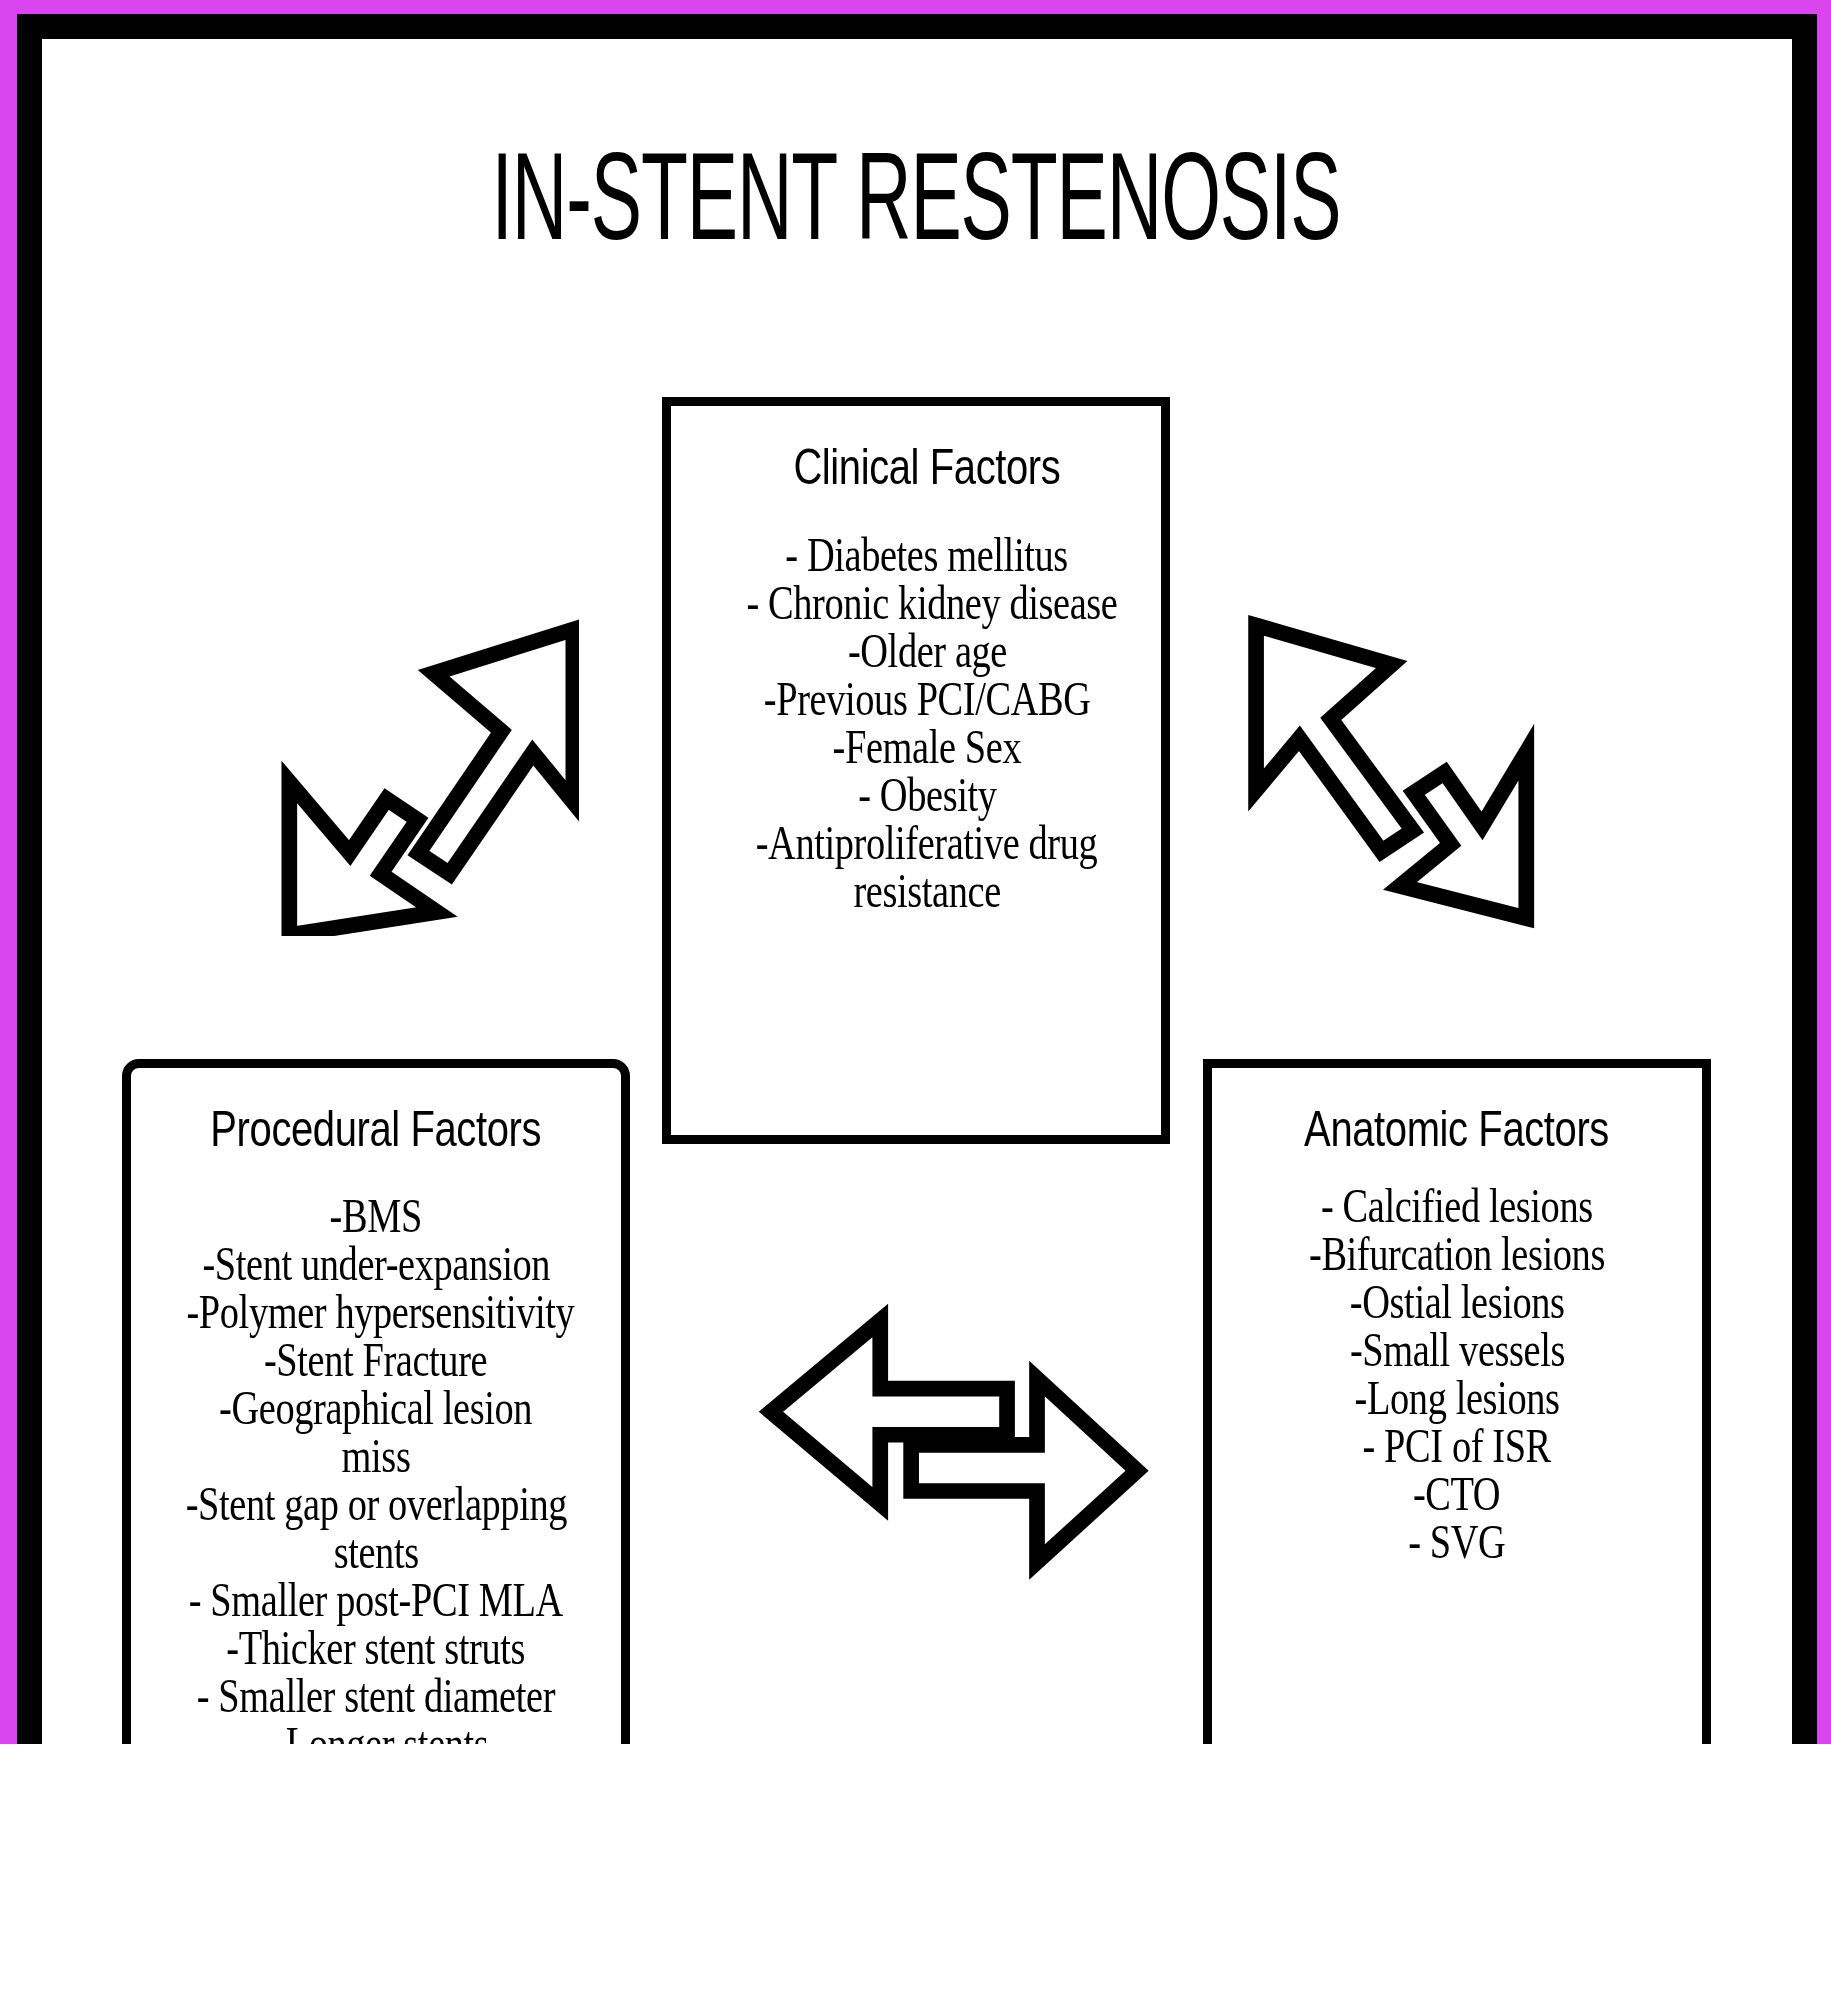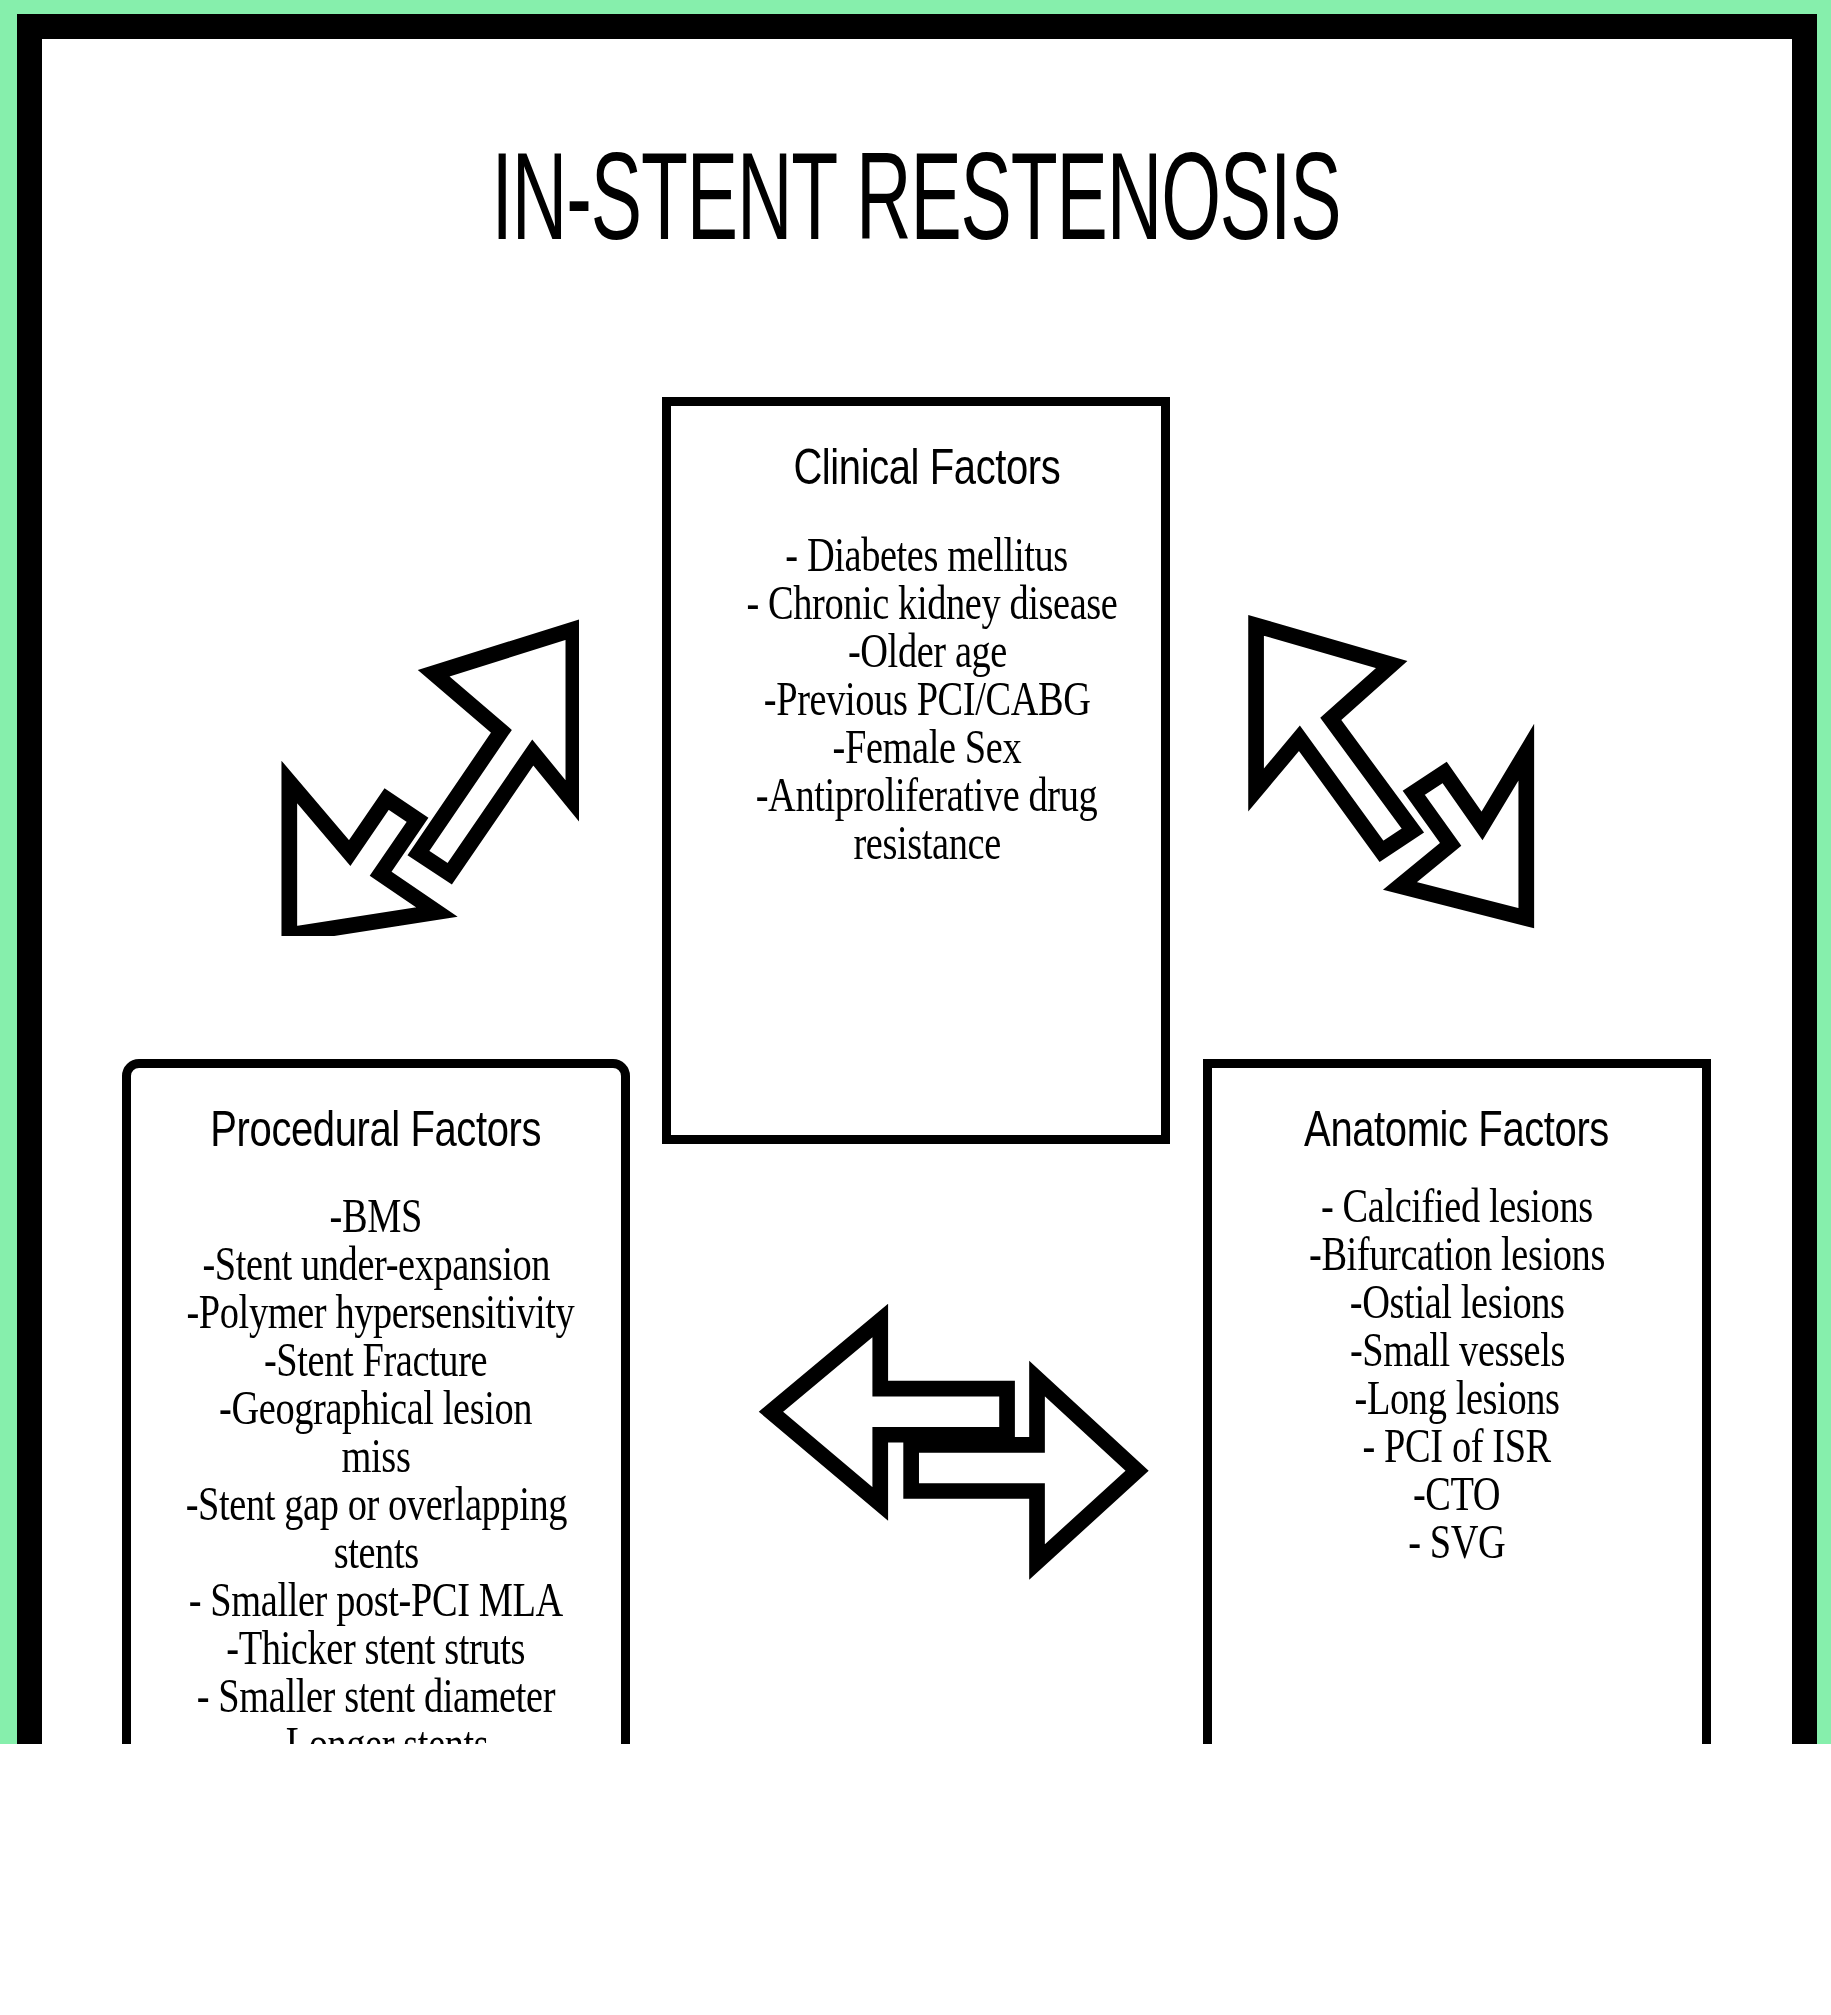--- a/index.html
+++ b/index.html
@@ -5,21 +5,21 @@
   html, body {
     margin: 0;
     padding: 0;
     background: #ffffff;
   }
 
   #page {
     position: relative;
     width: 1832px;
     height: 1744px;
-    background: #86efac;
+    background: #d946ef;
     font-family: "Liberation Sans", "DejaVu Sans", sans-serif;
     overflow: hidden;
   }
 
   
   #outer-frame {
     position: absolute;
     left: 17px;
     top: 14.3px;
     width: 1800px;
@@ -120,20 +120,21 @@
   <div class="factor-box" id="box-clinical">
     <div class="box-title">
       <span class="condense">Clinical Factors</span>
     </div>
     <ul class="box-list">
       <li><span class="condense">- Diabetes mellitus</span></li>
       <li><span class="condense">- Chronic kidney disease</span></li>
       <li><span class="condense">-Older age</span></li>
       <li><span class="condense">-Previous PCI/CABG</span></li>
       <li><span class="condense">-Female Sex</span></li>
+      <li><span class="condense">- Obesity</span></li>
       <li><span class="condense">-Antiproliferative drug</span></li>
       <li><span class="condense">resistance</span></li>
     </ul>
   </div>
 
   <div class="factor-box" id="box-procedural">
     <div class="box-title">
       <span class="condense">Procedural Factors</span>
     </div>
     <ul class="box-list">

